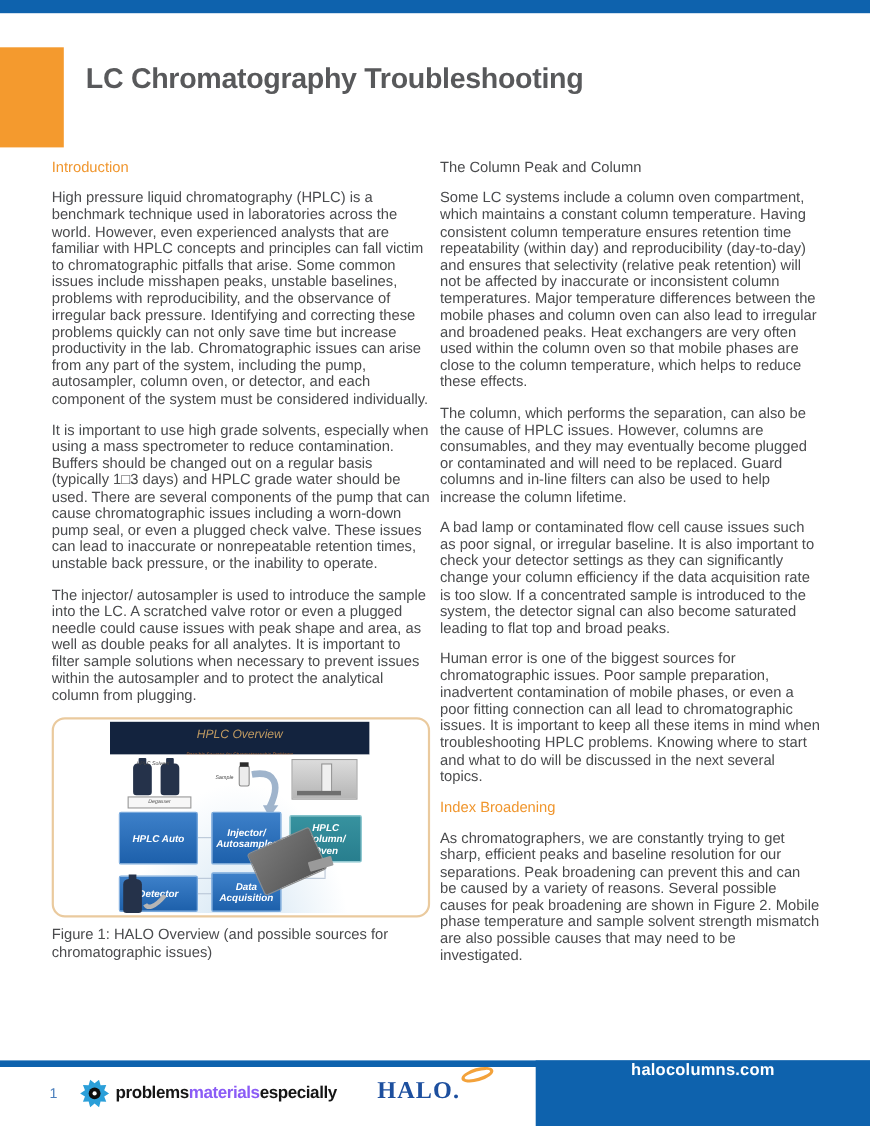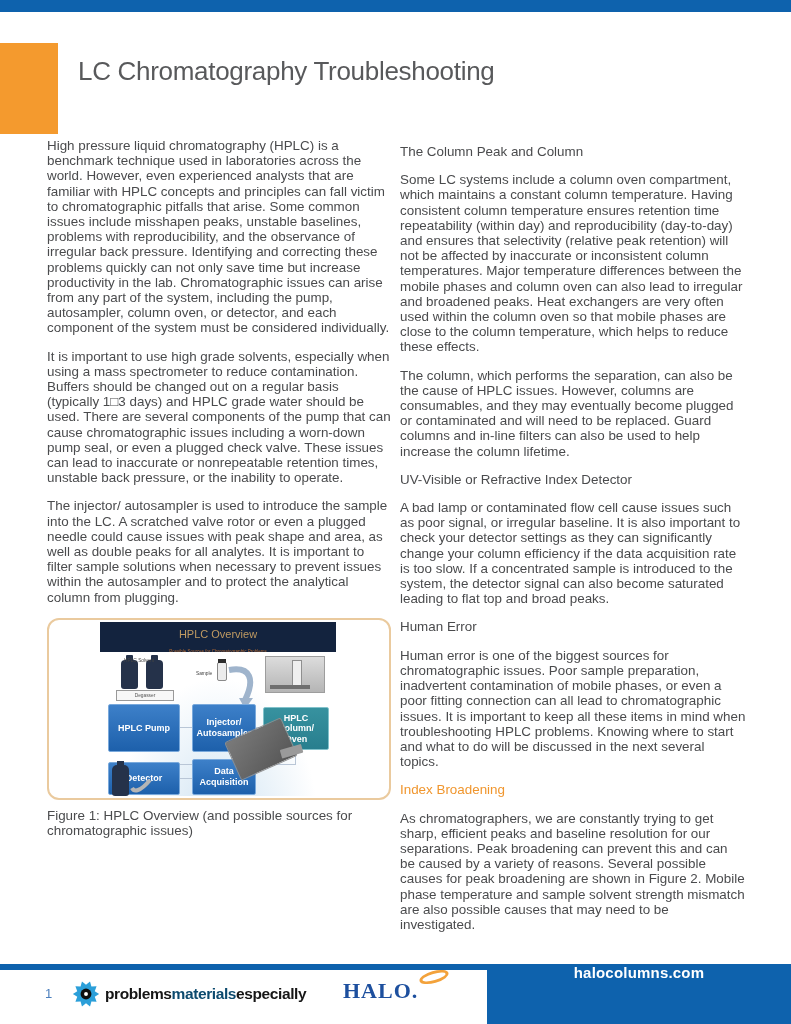--- a/index.html
+++ b/index.html
@@ -5,39 +5,39 @@
   * { margin:0; padding:0; box-sizing:border-box; }
   html,body { background:#e8e8e8; }
   .page {
     position:relative; width:791px; height:1024px; margin:0 auto;
     background:#ffffff; overflow:hidden;
     font-family:"Liberation Sans", sans-serif; color:#4a4b4d;
   }
   .topbar { position:absolute; left:0; top:0; width:791px; height:12px; background:#0e62ad; }
   .orange-block { position:absolute; left:0; top:43px; width:58px; height:91px; background:#f49a2e; }
   .doc-title {
-    position:absolute; left:78px; top:56px; font-size:26px; font-weight:normal;
+    position:absolute; left:78px; top:56px; font-size:26px; font-weight:bold;
     color:#58595b; letter-spacing:-0.3px;
   }
   .col { position:absolute; top:138px; font-size:13.4px; line-height:15.2px; }
   .col-left  { left:47px;  width:344px; }
   .col-right { left:400px; width:346px; }
   .sec-heading { font-size:13.4px; font-weight:normal; color:#4a4b4d; margin:13px 0; }
   .sec-heading.first { margin-top:6px; }
   .sec-heading.orange { color:#f0962e; }
   .col p { margin:0 0 13px 0; }
 
   
   .figure-frame {
     position:relative; width:344px; height:182px; margin:4px 0 8px 0;
     border:2px solid #eaca9e; border-radius:12px; background:#ffffff;
   }
   .slide {
     position:absolute; left:51px; top:2px; width:236px; height:174px;
-    background:#ffffff; overflow:hidden;
+    background:#ffffff; overflow:hidden;font-style:italic;
   }
   .slide-header {
     position:absolute; left:0; top:0; width:236px; height:30px;
     background:#13233e; text-align:center;
   }
   .slide-title { font-size:11px; color:#bf9a62; padding-top:5px; }
   .slide-subtitle { font-size:4.5px; color:#b46a32; margin-top:2px; }
   .slide-body {
     position:absolute; left:0; top:30px; width:236px; height:144px;
     background:radial-gradient(ellipse at 50% 120%, #cfe3f2 0%, #ffffff 60%);
@@ -104,40 +104,41 @@
   
   .footer-line { position:absolute; left:0; top:964px; width:791px; height:6px; background:#0e62ad; }
   .footer-blue {
     position:absolute; left:487px; top:964px; width:304px; height:60px; background:#0e62ad;
     display:flex; justify-content:center;
   }
   .website { color:#ffffff; font-size:15px; font-weight:bold; letter-spacing:0.2px; }
   .page-num { position:absolute; left:45px; top:986px; color:#4b7fbd; font-size:13px; }
   .amt-logo { position:absolute; left:72px; top:980px; display:flex; align-items:center; }
   .amt-text { font-size:15.5px; font-weight:bold; letter-spacing:-0.4px; margin-left:5px; color:#161616; }
-  .amt-text .blue { color:#0c4a6e;text-align:center; }
+  .amt-text .blue { color:#8b5cf6;text-align:center; }
   .halo-logo {
     position:absolute; left:343px; top:978px; width:120px;
     font-family:"Liberation Serif", serif; font-weight:bold; font-size:22px;
     color:#1d4f9e; letter-spacing:1px;
   }
   .halo-ring {
     position:absolute; left:76px; top:-7px; width:30px; height:12px;
     border:3.5px solid #f3a23b; border-radius:50%; transform:rotate(-16deg);
   }
 </style>
 </head>
 <body>
 
 <div class="page">
   <div class="topbar"></div>
   <div class="orange-block"></div>
   <h1 class="doc-title">LC Chromatography Troubleshooting</h1>
 
   <div class="col col-left">
+    <div class="sec-heading first orange">Introduction</div>
     <p>High pressure liquid chromatography (HPLC) is a benchmark technique used in laboratories across the world. However, even experienced analysts that are familiar with HPLC concepts and principles can fall victim to chromatographic pitfalls that arise. Some common issues include misshapen peaks, unstable baselines, problems with reproducibility, and the observance of irregular back pressure. Identifying and correcting these problems quickly can not only save time but increase productivity in the lab. Chromatographic issues can arise from any part of the system, including the pump, autosampler, column oven, or detector, and each component of the system must be considered individually.</p>
 
     <p>It is important to use high grade solvents, especially when using a mass spectrometer to reduce contamination. Buffers should be changed out on a regular basis (typically 1□3 days) and HPLC grade water should be used. There are several components of the pump that can cause chromatographic issues including a worn-down pump seal, or even a plugged check valve. These issues can lead to inaccurate or nonrepeatable retention times, unstable back pressure, or the inability to operate.</p>
 
     <p>The injector/ autosampler is used to introduce the sample into the LC. A scratched valve rotor or even a plugged needle could cause issues with peak shape and area, as well as double peaks for all analytes. It is important to filter sample solutions when necessary to prevent issues within the autosampler and to protect the analytical column from plugging.</p>
 
     <div class="figure-frame">
       <div class="slide">
         <div class="slide-header">
           <div class="slide-title">HPLC Overview</div>
@@ -159,46 +160,44 @@
 
           <div class="tiny-label" style="left:96px; top:14px;">Sample</div>
           <div class="vial"></div>
           <svg class="sample-arrow" width="38" height="46">
             <path d="M8 6 C 30 2, 34 16, 24 36" stroke="#9fb4cc" stroke-width="6" fill="none"></path>
             <polygon points="18,34 32,34 24,45" fill="#9fb4cc"></polygon>
           </svg>
 
           <div class="instrument"></div>
 
-          <div class="fbox" style="left:8px; top:52px; width:72px; height:48px;">HPLC Pump</div>
+          <div class="fbox" style="left:8px; top:52px; width:72px; height:48px;">HPLC Auto</div>
           <div class="fbox" style="left:92px; top:52px; width:64px; height:48px;">Injector/ Autosampler</div>
           <div class="fbox teal" style="left:163px; top:55px; width:66px; height:43px;">HPLC Column/ Oven</div>
           <div class="fbox" style="left:8px; top:110px; width:72px; height:33px;">Detector</div>
           <div class="fbox" style="left:92px; top:107px; width:64px; height:36px;">Data Acquisition</div>
 
           <div class="laptop"></div>
           <div class="waste"></div>
           <svg class="waste-arrow" width="26" height="18">
             <path d="M20 2 C 10 14, 4 14, 2 10" stroke="#b5b5b5" stroke-width="4" fill="none"></path>
           </svg>
         </div>
       </div>
     </div>
-    <div class="fig-caption">Figure 1: HPLC Overview (and possible sources for chromatographic issues)</div>
+    <div class="fig-caption">Figure 1: HALO Overview (and possible sources for chromatographic issues)</div>
   </div>
 
   <div class="col col-right">
     <div class="sec-heading first">The Column Peak and Column</div>
     <p>Some LC systems include a column oven compartment, which maintains a constant column temperature.  Having consistent column temperature ensures retention time repeatability (within day) and reproducibility (day-to-day) and ensures that selectivity (relative peak retention) will not be affected by inaccurate or inconsistent column temperatures.  Major temperature differences between the mobile phases and column oven can also lead to irregular and broadened peaks. Heat exchangers are very often used within the column oven so that mobile phases are close to the column temperature, which helps to reduce these effects.</p>
     <p>The column, which performs the separation, can also be the cause of HPLC issues.  However, columns are consumables, and they may eventually become plugged or contaminated and will need to be replaced. Guard columns and in-line filters can also be used to help increase the column lifetime.</p>
 
-    <div class="sec-heading">UV-Visible or Refractive Index Detector</div>
     <p>A bad lamp or contaminated flow cell cause issues such as poor signal, or irregular baseline. It is also important to check your detector settings as they can significantly change your column efficiency if the data acquisition rate is too slow. If a concentrated sample is introduced to the system, the detector signal can also become saturated leading to flat top and broad peaks.</p>
 
-    <div class="sec-heading">Human Error</div>
     <p>Human error is one of the biggest sources for chromatographic issues. Poor sample preparation, inadvertent contamination of mobile phases, or even a poor fitting connection can all lead to chromatographic issues. It is important to keep all these items in mind when troubleshooting HPLC problems.  Knowing where to start and what to do will be discussed in the next several topics.</p>
 
     <div class="sec-heading orange">Index Broadening</div>
     <p>As chromatographers, we are constantly trying to get sharp, efficient peaks and baseline resolution for our separations. Peak broadening can prevent this and can be caused by a variety of reasons. Several possible causes for peak broadening are shown in Figure 2.  Mobile phase temperature and sample solvent strength mismatch are also possible causes that may need to be investigated.</p>
   </div>
 
   <div class="footer-line"></div>
 
   <div class="page-num">1</div>
 

